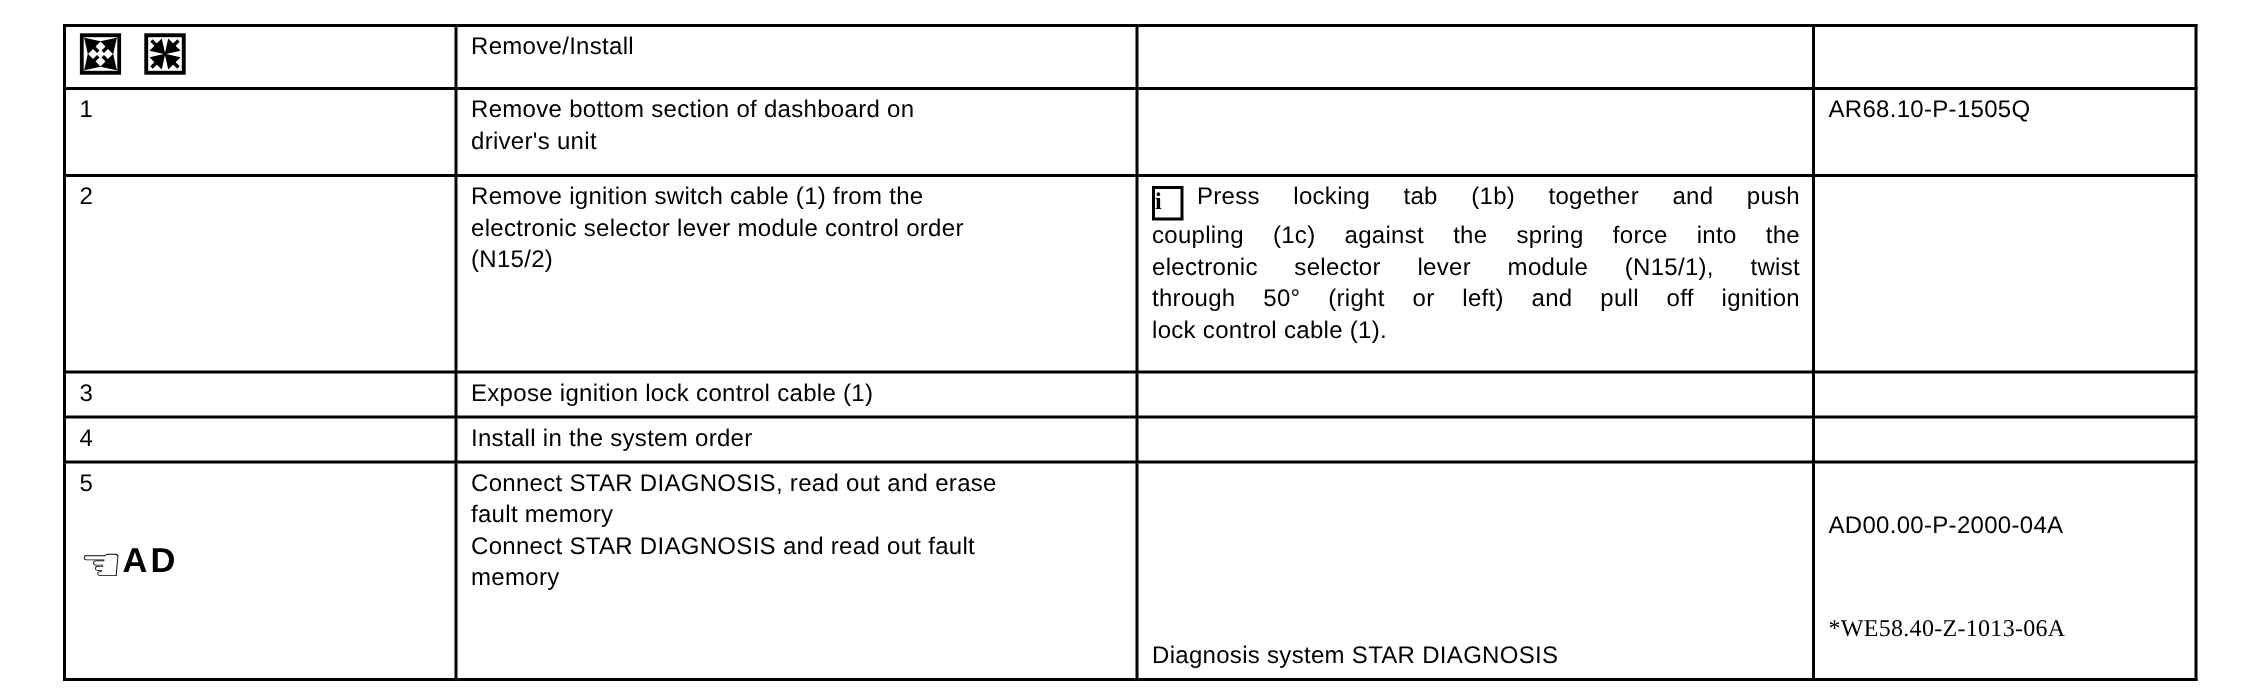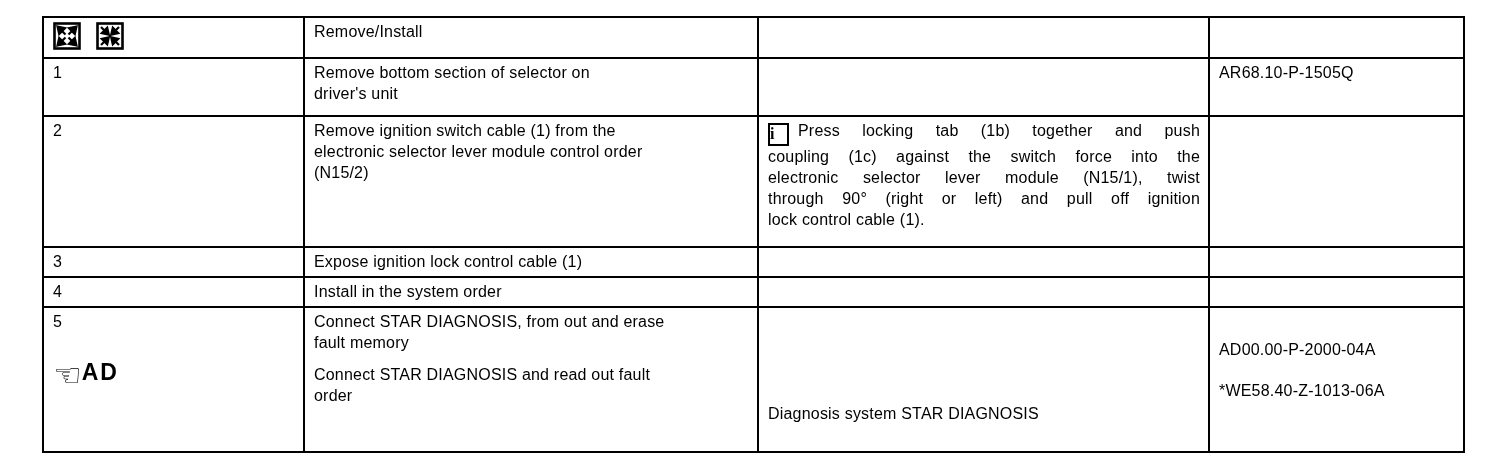--- a/index.html
+++ b/index.html
@@ -78,31 +78,30 @@
     vertical-align: -6px;
     letter-spacing: 0;
   }
   .hand-label {
     font-size: 23px;
     font-weight: bold;
     letter-spacing: 2px;
     vertical-align: 0px;
   }
   .proc-block + .proc-block {
-    margin-top: 11px;
   }
   td.sys-cell { position: relative; }
   .sys-line {
     position: absolute;
     left: 9px;
-    bottom: 27px;
+    bottom: 4px;
     white-space: nowrap;
   }
   .doc1 { margin-top: 28px; white-space: nowrap; }
-  .doc2 { margin-top: 20px; white-space: nowrap; }
+  .doc2 { margin-top: 48px; white-space: nowrap; font-family: Liberation Serif, serif; }
   .doc-ref { display: block; }
 </style>
 </head>
 <body>
 
 <div class="table-wrap">
   <table class="proc">
     <colgroup>
       <col style="width:261px">
       <col style="width:454px">
@@ -149,21 +148,21 @@
       </td>
       <td></td>
       <td></td>
     </tr>
 
     <tr style="height:58px">
       <td>
         <span>1</span>
       </td>
       <td>
-        <div>Remove bottom section of selector on</div>
+        <div>Remove bottom section of dashboard on</div>
         <div>driver's unit</div>
       </td>
       <td></td>
       <td>
         <span class="doc-ref">AR68.10-P-1505Q</span>
       </td>
     </tr>
 
     <tr style="height:131px">
       <td>
@@ -171,23 +170,23 @@
       </td>
       <td>
         <div>Remove ignition switch cable (1) from the</div>
         <div>electronic selector lever module control order</div>
         <div>(N15/2)</div>
       </td>
       <td class="note-cell">
         <div class="jl">
           <span class="info-icon">i</span><span>Press locking  tab (1b) together and push</span>
         </div>
-        <div class="jl">coupling (1c) against the switch force into the</div>
+        <div class="jl">coupling (1c) against the spring force into the</div>
         <div class="jl">electronic selector lever module (N15/1), twist</div>
-        <div class="jl">through 90° (right or left) and pull off ignition</div>
+        <div class="jl">through 50° (right or left) and pull off ignition</div>
         <div>lock control cable (1).</div>
       </td>
       <td></td>
     </tr>
 
     <tr style="height:30px">
       <td>
         <span>3</span>
       </td>
       <td>
@@ -210,26 +209,26 @@
 
     <tr style="height:145px">
       <td>
         <div>5</div>
         <div class="hand-block">
           <span class="hand-glyph">☜</span><span class="hand-label">AD</span>
         </div>
       </td>
       <td>
         <div class="proc-block">
-          <div>Connect STAR DIAGNOSIS, from out and erase</div>
+          <div>Connect STAR DIAGNOSIS, read out and erase</div>
           <div>fault memory</div>
         </div>
         <div class="proc-block">
           <div>Connect STAR DIAGNOSIS and read out fault</div>
-          <div>order</div>
+          <div>memory</div>
         </div>
       </td>
       <td class="sys-cell">
         <span class="sys-line">Diagnosis system STAR DIAGNOSIS</span>
       </td>
       <td>
         <span class="doc-ref doc1">AD00.00-P-2000-04A</span>
         <span class="doc-ref doc2">*WE58.40-Z-1013-06A</span>
       </td>
     </tr>

